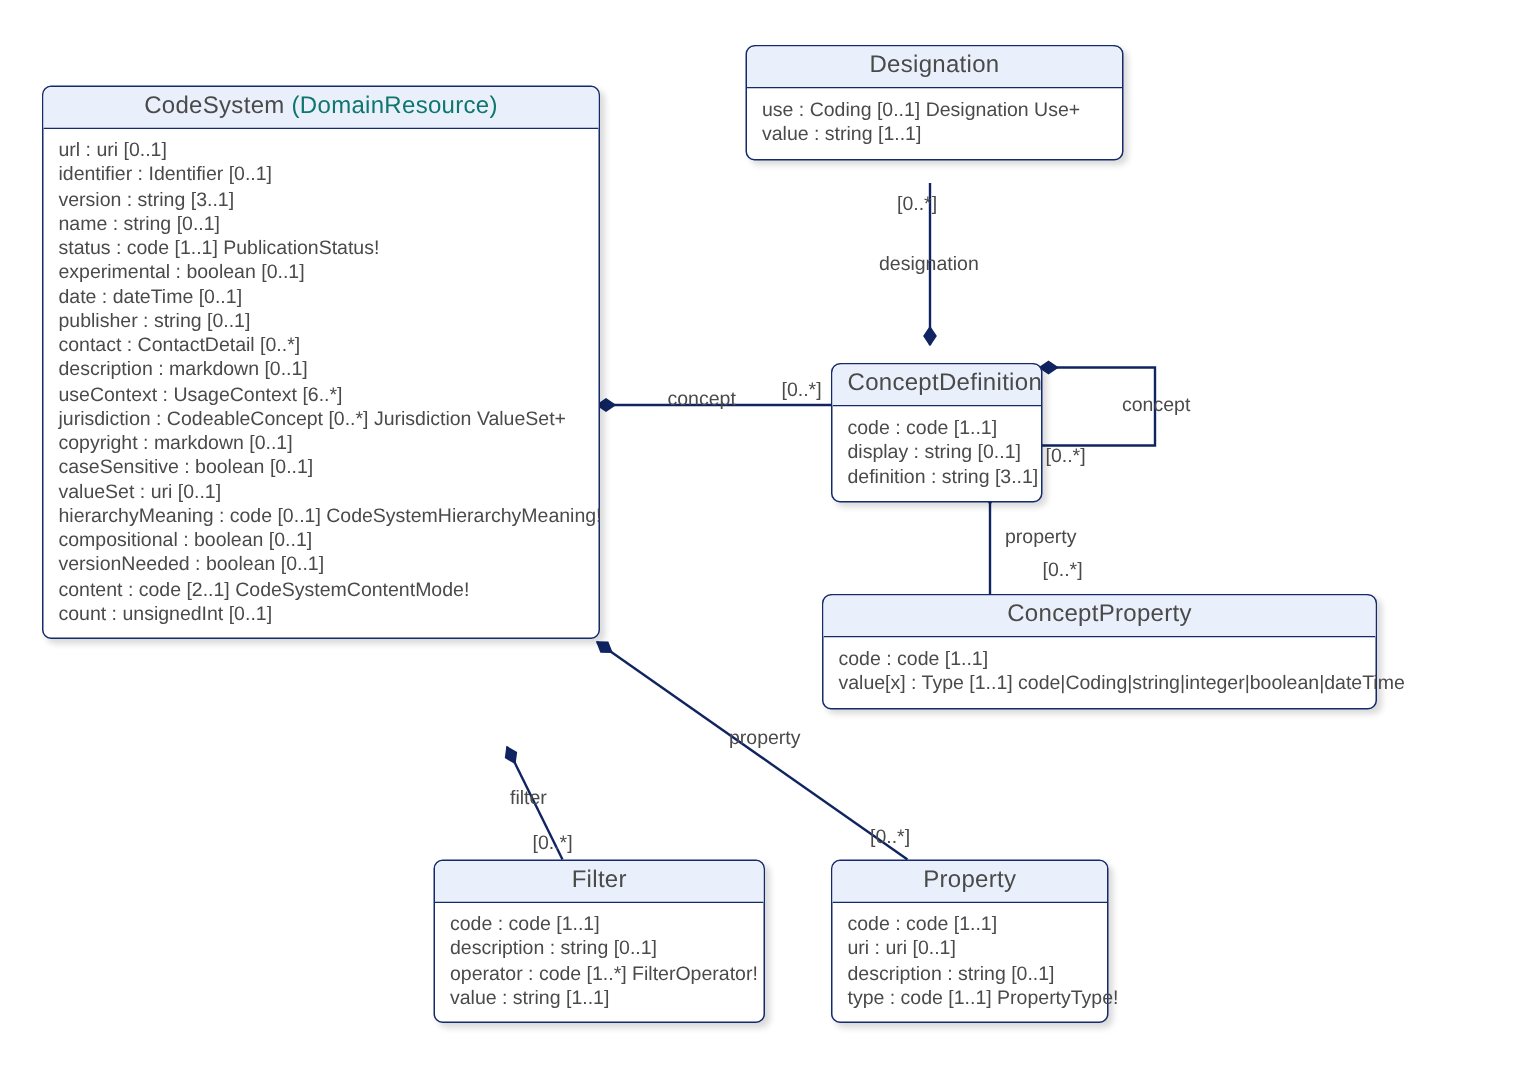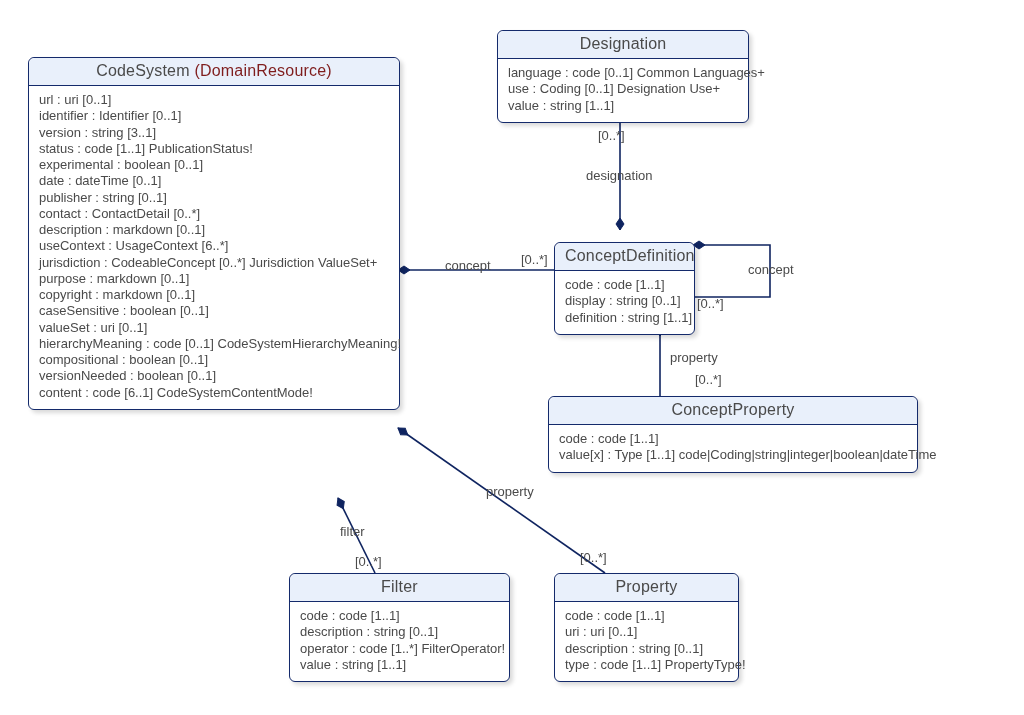--- a/index.html
+++ b/index.html
@@ -1,20 +1,20 @@
 <!DOCTYPE html>
 <html><head>
 <meta charset="utf-8">
 <style>
   html,body{margin:0;padding:0;background:#fff;font-family:"Segoe UI Light","Segoe UI","Helvetica Neue",Arial,sans-serif;font-size:13px;color:#4a4a4a;}
   .stage{position:relative;width:1024px;height:715px;}
   svg.wires{position:absolute;inset:0;width:1024px;height:715px;pointer-events:none;}
   .box{position:absolute;border:1px solid #142a6b;border-radius:6px;background:#fff;box-shadow:3px 3px 4px rgba(0,0,0,.15);}
   .box .hd{background:#e9f0fb;border-bottom:1px solid #142a6b;border-radius:6px 6px 0 0;padding:4px 10px 5px;text-align:center;font-size:16px;font-weight:300;letter-spacing:.2px;white-space:nowrap;}
-  .box .hd .parent{color:#7f1d1d;font-weight:300;}
+  .box .hd .parent{color:#0f766e;font-weight:300;}
   .box .bd{padding:6px 10px 8px;line-height:1.25;}
   .bd ul{list-style:none;margin:0;padding:0;}
   .bd li{white-space:nowrap;}
   .lab{position:absolute;color:#4a4a4a;font-size:13px;}
   .mult{position:absolute;color:#4a4a4a;font-size:13px;}
 </style>
 </head>
 <body>
 
 <div class="stage">
@@ -42,58 +42,58 @@
     </g>
   </svg>
 
   <div class="box" style="left:28px;top:57px;width:370px;">
     <div class="hd"><span>CodeSystem</span> <span class="parent">(<span>DomainResource</span>)</span></div>
     <div class="bd">
         <ul>
           <li>url : uri [0..1]</li>
           <li>identifier : Identifier [0..1]</li>
           <li>version : string [3..1]</li>
+          <li>name : string [0..1]</li>
           <li>status : code [1..1] PublicationStatus!</li>
           <li>experimental : boolean [0..1]</li>
           <li>date : dateTime [0..1]</li>
           <li>publisher : string [0..1]</li>
           <li>contact : ContactDetail [0..*]</li>
           <li>description : markdown [0..1]</li>
           <li>useContext : UsageContext [6..*]</li>
           <li>jurisdiction : CodeableConcept [0..*] Jurisdiction ValueSet+</li>
-          <li>purpose : markdown [0..1]</li>
           <li>copyright : markdown [0..1]</li>
           <li>caseSensitive : boolean [0..1]</li>
           <li>valueSet : uri [0..1]</li>
           <li>hierarchyMeaning : code [0..1] CodeSystemHierarchyMeaning!</li>
           <li>compositional : boolean [0..1]</li>
           <li>versionNeeded : boolean [0..1]</li>
-          <li>content : code [6..1] CodeSystemContentMode!</li>
+          <li>content : code [2..1] CodeSystemContentMode!</li>
+          <li>count : unsignedInt [0..1]</li>
         </ul>
       </div>
   </div>
 
   <div class="box" style="left:497px;top:30px;width:250px;">
     <div class="hd"><span>Designation</span></div>
     <div class="bd">
         <ul>
-          <li>language : code [0..1] Common Languages+</li>
           <li>use : Coding [0..1] Designation Use+</li>
           <li>value : string [1..1]</li>
         </ul>
       </div>
   </div>
 
   <div class="box" style="left:554px;top:230px;width:139px;margin-top:12px;">
     <div class="hd"><span>ConceptDefinition</span></div>
     <div class="bd">
         <ul>
           <li>code : code [1..1]</li>
           <li>display : string [0..1]</li>
-          <li>definition : string [1..1]</li>
+          <li>definition : string [3..1]</li>
         </ul>
       </div>
   </div>
 
   <div class="box" style="left:548px;top:396px;width:368px;">
     <div class="hd"><span>ConceptProperty</span></div>
     <div class="bd">
         <ul>
           <li>code : code [1..1]</li>
           <li>value[x] : Type [1..1] code|Coding|string|integer|boolean|dateTime</li>

